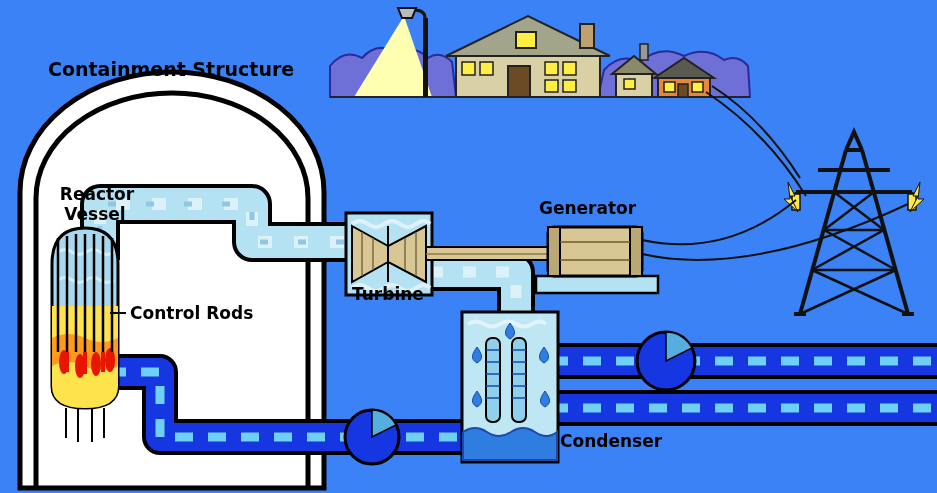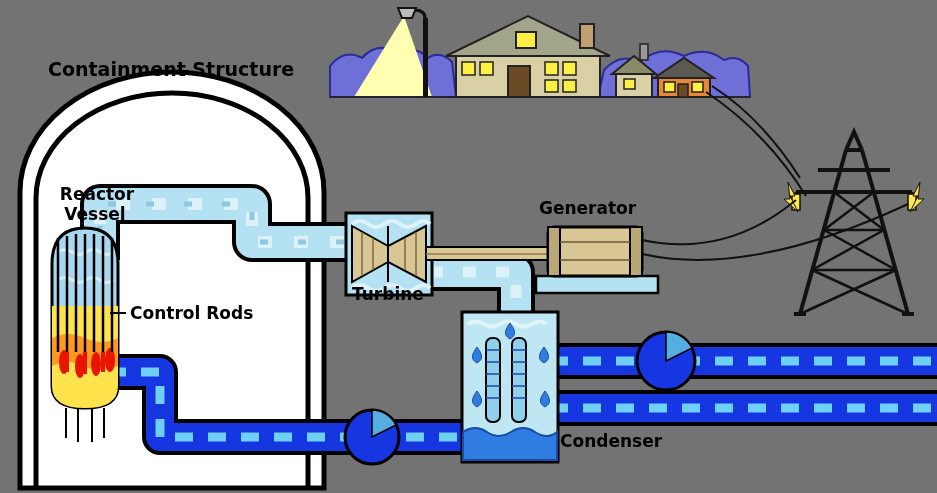--- a/index.html
+++ b/index.html
@@ -1,19 +1,19 @@
 <!DOCTYPE html>
 <html><head>
 <meta charset="utf-8">
 <style>
   html,body{margin:0;padding:0;background:#fff;}
   .stage{
     position:relative;
     width:937px;height:493px;
-    background:#737373;
+    background:#3b82f6;
     overflow:hidden;
     font-family:"DejaVu Sans", sans-serif;
   }
   svg{display:block;}
   text{
     font-family:"DejaVu Sans", sans-serif;
     font-weight:bold;
     fill:#000;
   }
 </style>

